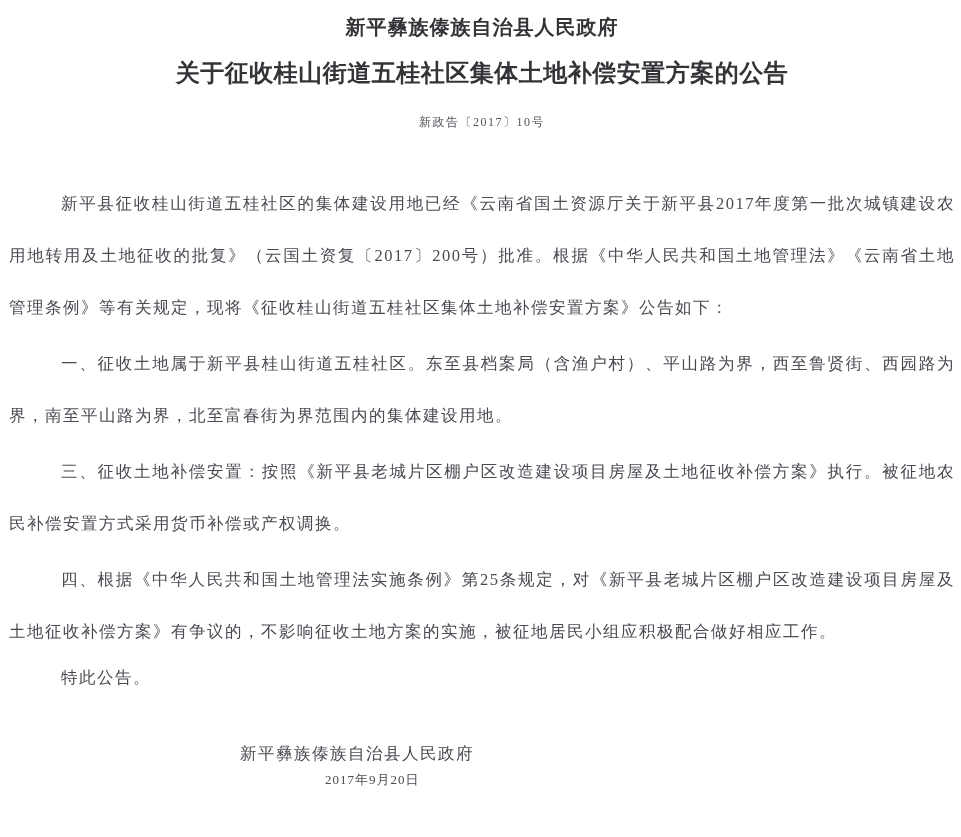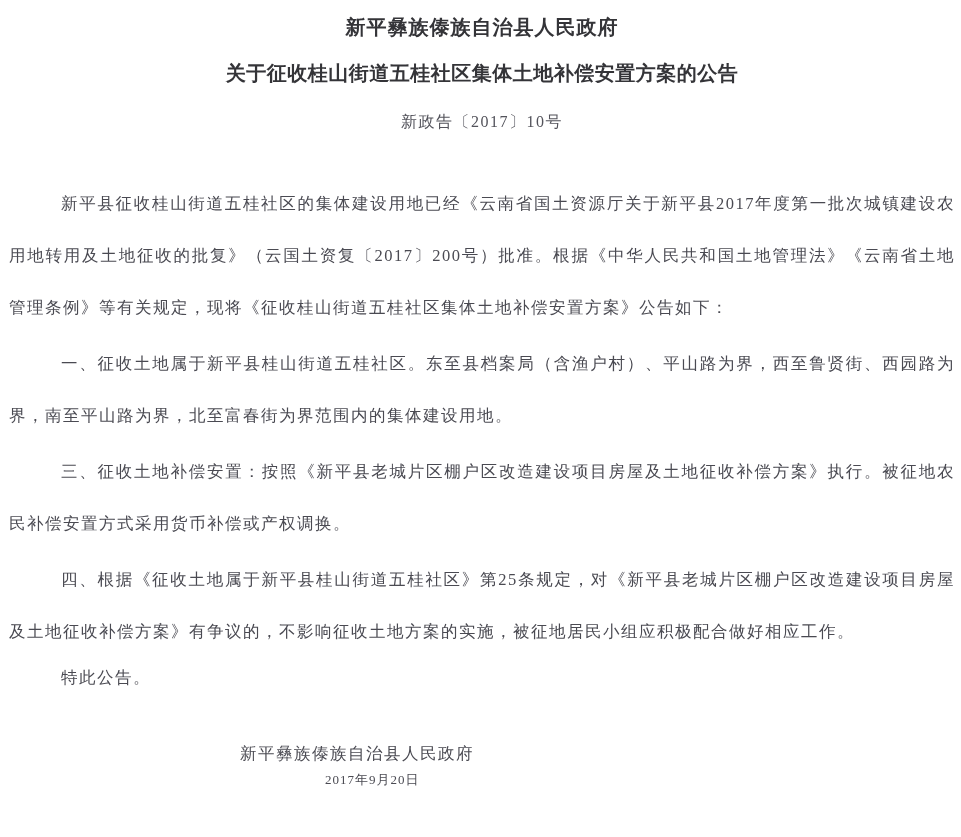--- a/index.html
+++ b/index.html
@@ -22,30 +22,30 @@
     text-align: center;
     font-size: 20px;
     font-weight: bold;
     color: #343438;
     letter-spacing: 1px;
     line-height: 30px;
   }
   .subtitle {
     margin: 16px 0 0 0;
     text-align: center;
-    font-size: 20px;
+    font-size: 24px;
     font-weight: bold;
     color: #343438;
     letter-spacing: 0.5px;
     line-height: 30px;
   }
   .docnum {
     margin-top: 22px;
     text-align: center;
-    font-size: 16px;
+    font-size: 12px;
     line-height: 24px;
     letter-spacing: 1.5px;
     color: #53535b;
   }
   .bodytext {
     margin-top: 44px;
   }
   .bodytext p {
     margin: 4px;
     font-size: 16.5px;
@@ -79,21 +79,21 @@
   <h1 class="title">新平彝族傣族自治县人民政府</h1>
 
   <h2 class="subtitle">关于征收桂山街道五桂社区集体土地补偿安置方案的公告</h2>
 
   <div class="docnum">新政告〔2017〕10号</div>
 
   <div class="bodytext">
     <p>新平县征收桂山街道五桂社区的集体建设用地已经《云南省国土资源厅关于新平县2017年度第一批次城镇建设农用地转用及土地征收的批复》（云国土资复〔2017〕200号）批准。根据《中华人民共和国土地管理法》《云南省土地管理条例》等有关规定，现将《征收桂山街道五桂社区集体土地补偿安置方案》公告如下：</p>
     <p>一、征收土地属于新平县桂山街道五桂社区。东至县档案局（含渔户村）、平山路为界，西至鲁贤街、西园路为界，南至平山路为界，北至富春街为界范围内的集体建设用地。</p>
     <p>三、征收土地补偿安置：按照《新平县老城片区棚户区改造建设项目房屋及土地征收补偿方案》执行。被征地农民补偿安置方式采用货币补偿或产权调换。</p>
-    <p>四、根据《征收土地属于新平县桂山街道五桂社区》第25条规定，对《新平县老城片区棚户区改造建设项目房屋及土地征收补偿方案》有争议的，不影响征收土地方案的实施，被征地居民小组应积极配合做好相应工作。</p>
+    <p>四、根据《中华人民共和国土地管理法实施条例》第25条规定，对《新平县老城片区棚户区改造建设项目房屋及土地征收补偿方案》有争议的，不影响征收土地方案的实施，被征地居民小组应积极配合做好相应工作。</p>
     <p class="closing">特此公告。</p>
   </div>
 
   <div class="signature">新平彝族傣族自治县人民政府</div>
 
   <div class="sign-date">2017年9月20日</div>
 
 </div>
 
 </body></html>

